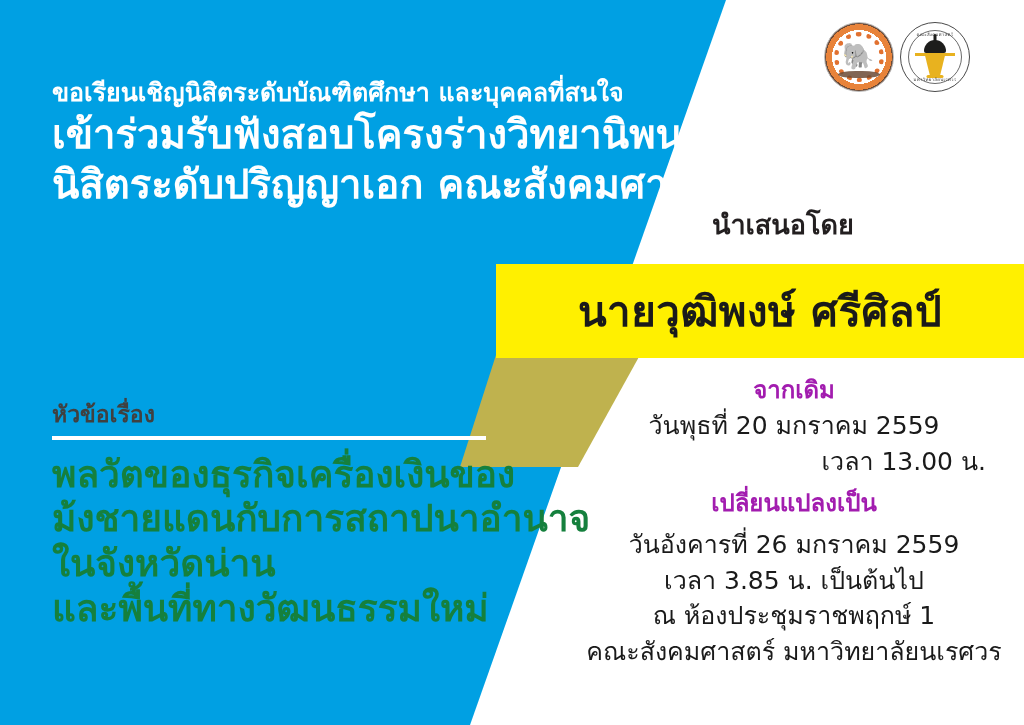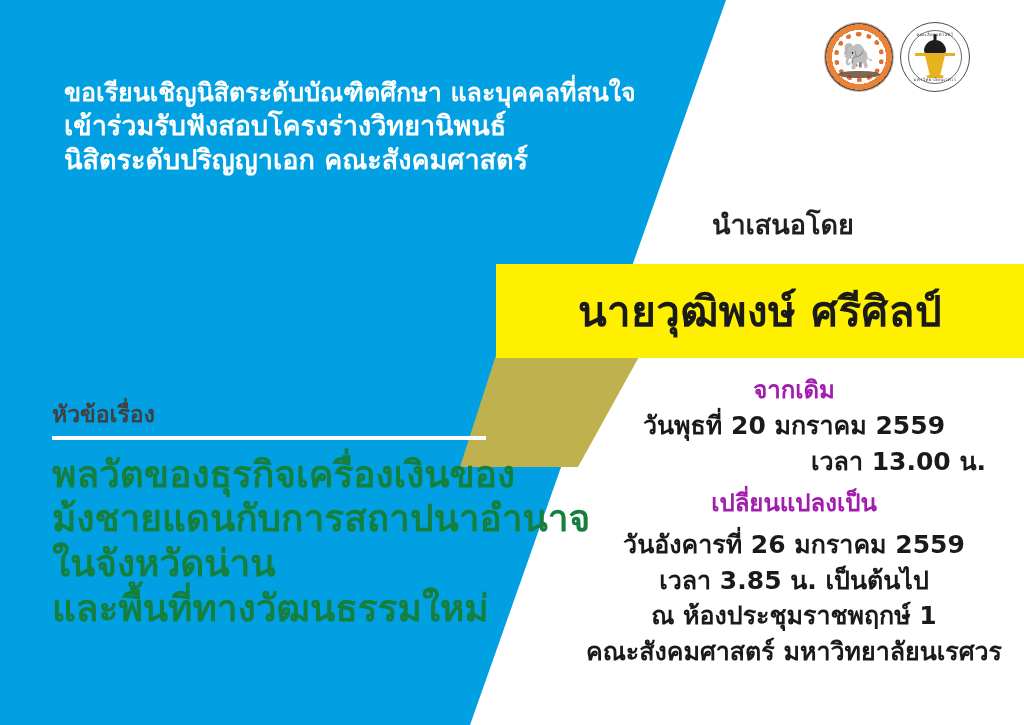--- a/index.html
+++ b/index.html
@@ -171,35 +171,35 @@
     letter-spacing: .3px;
     color: #2b2b2b;
     white-space: nowrap;
   }
   .seal-faculty .arc-text-top { top: 8px; }
   .seal-faculty .arc-text-bottom { bottom: 8px; }
 
   
   .header-block {
     position: absolute;
-    left: 64px;
+    left: 52px;
     top: 78px;
     width: 600px;
   }
   .header-line-1 {
     color: #ffffff;
     font-size: 25px;
     font-weight: 700;
     line-height: 1.22;
     white-space: nowrap;
   }
   .header-line-2,
   .header-line-3 {
     color: #ffffff;
-    font-size: 27px;
+    font-size: 40px;
     font-weight: 700;
     line-height: 1.26;
     white-space: nowrap;
   }
 
   
   .topic-block {
     position: absolute;
     left: 52px;
     top: 366px;
@@ -255,21 +255,21 @@
   .details {
     position: absolute;
     left: 580px;
     top: 372px;
     width: 428px;
     text-align: center;
     color: #1a1a1a;
   }
   .details .d-line {
     font-size: 23px;
-    font-weight: 700;
+    font-weight: 400;
     line-height: 1.42;
     white-space: nowrap;
   }
   .details .d-red {
     color: #a21caf;
     font-size: 24px;
     font-weight: 700;
     line-height: 1.5;
   }
   .details .d-right { text-align: right; padding-right: 22px; }

